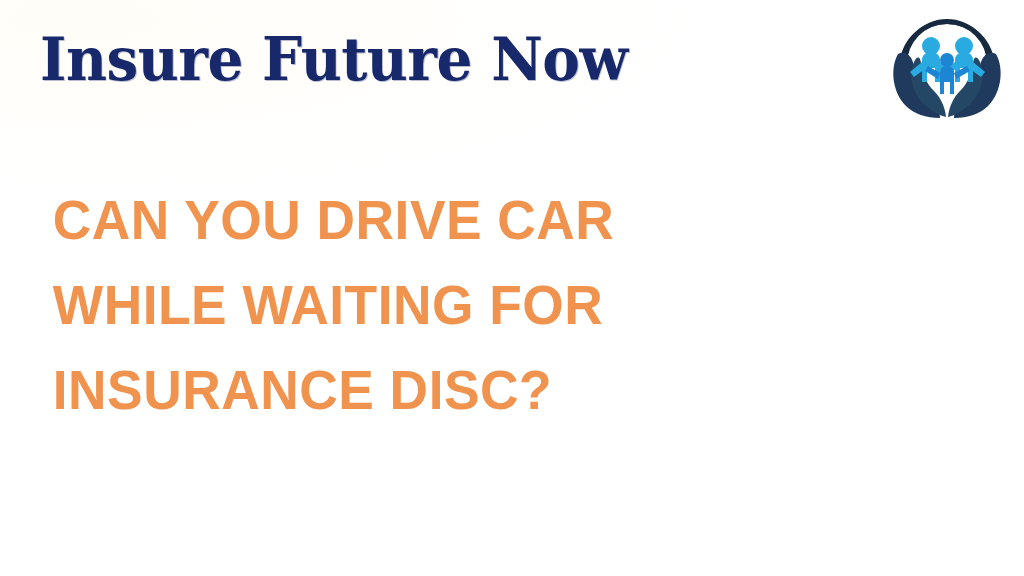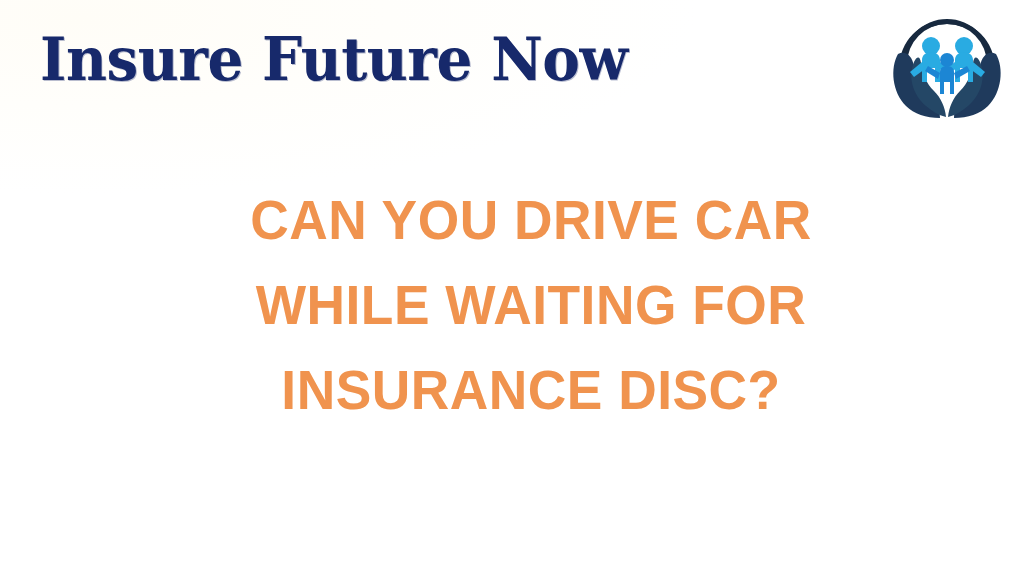--- a/index.html
+++ b/index.html
@@ -56,21 +56,20 @@
     width: 118px;
     height: 118px;
   }
 
   
   .headline {
     position: absolute;
     left: 12px;
     right: 0;
     top: 178px;
-    text-align: center;
     padding-left: 26px;
   }
   .headline-line {
     display: block;
     font-family: "Liberation Sans", sans-serif;
     font-weight: 700;
     font-size: 55px;
     line-height: 85px;
     letter-spacing: 0.5px;
     color: #f0934e;

